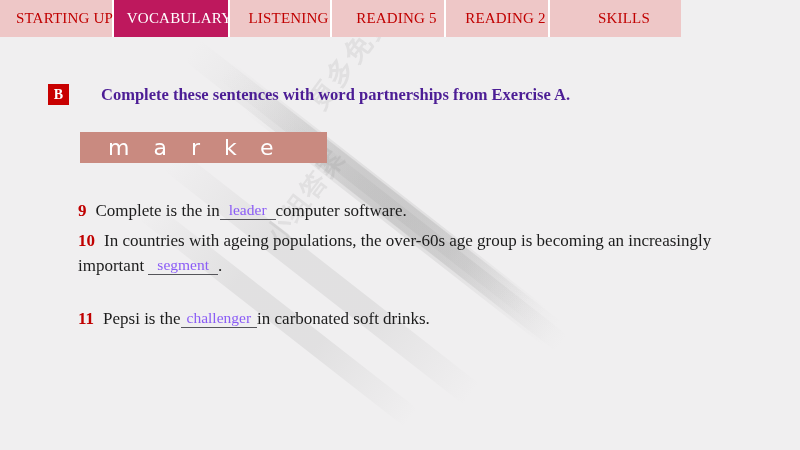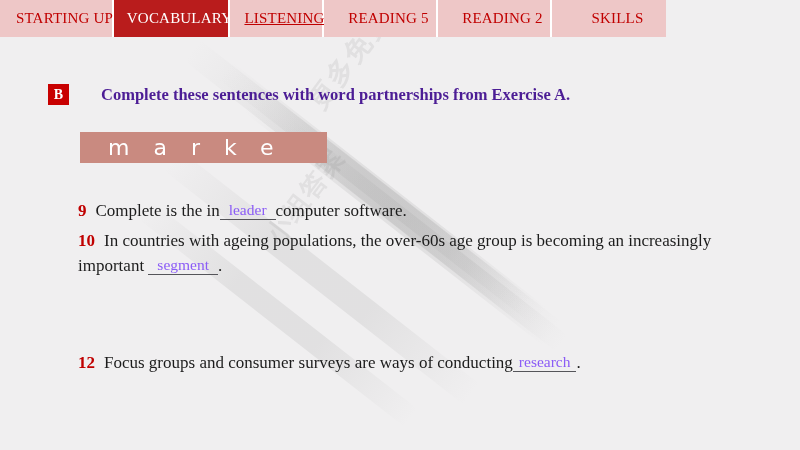--- a/index.html
+++ b/index.html
@@ -73,21 +73,21 @@
     align-items: center;
     justify-content: center;
     box-sizing: border-box;
     border-right: 2px solid #ffffff;
     white-space: nowrap;
     user-select: none;
     padding-left: 17px;
   }
   .tab:last-child { border-right: none; }
   .tab.active {
-    background: #b91c1c;
+    background: #be185d;
     color: #ffffff;
   }
 
   
   #instruction {
     position: absolute;
     left: 48px;
     top: 84px;
     display: flex;
     align-items: center;
@@ -192,30 +192,30 @@
     <div class="wm-band" style="left:258px; top:230px; font-size:26px; transform: rotate(-53deg);">小组答案</div>
   </div>
 
   <div id="tabbar">
     <div class="tab" style="width:114px;">
       <span>STARTING UP</span>
     </div>
     <div class="tab active" style="width:116px;">
       <span>VOCABULARY</span>
     </div>
-    <div class="tab" style="width:94px;text-decoration:underline;">
+    <div class="tab" style="width:102px;">
       <span>LISTENING</span>
     </div>
     <div class="tab" style="width:114px;">
       <span>READING 5</span>
     </div>
-    <div class="tab" style="width:114px;">
+    <div class="tab" style="width:104px;">
       <span>READING 2</span>
     </div>
-    <div class="tab" style="width:114px;">
+    <div class="tab" style="width:131px;">
       <span>SKILLS</span>
     </div>
   </div>
 
   <div id="instruction">
     <div id="badge-b">B</div>
     <div id="instruction-text">Complete these sentences with word partnerships from Exercise A.</div>
   </div>
 
   <div id="wordbar-wrap">
@@ -225,18 +225,18 @@
   </div>
 
   <div class="sentence" id="s9">
     <span class="snum">9</span><span>Complete is the  in</span><span class="blank">leader</span><span>computer software.</span>
   </div>
 
   <div class="sentence" id="s10">
     <span class="snum">10</span><span>In countries with ageing populations, the over-60s age group is becoming an increasingly important</span> <span class="blank">segment</span><span>.</span>
   </div>
 
-
-  <div class="sentence" id="s12">
-    <span class="snum">12</span><span>Focus groups and consumer surveys are ways of conducting</span><span class="blank tight">research</span><span>.</span>
-  </div>
+  <div class="sentence" id="s11">
+    <span class="snum">11</span><span>Pepsi is the</span><span class="blank tight">challenger</span><span>in carbonated soft drinks.</span>
+  </div>
+
 
 </div>
 
 </body></html>

